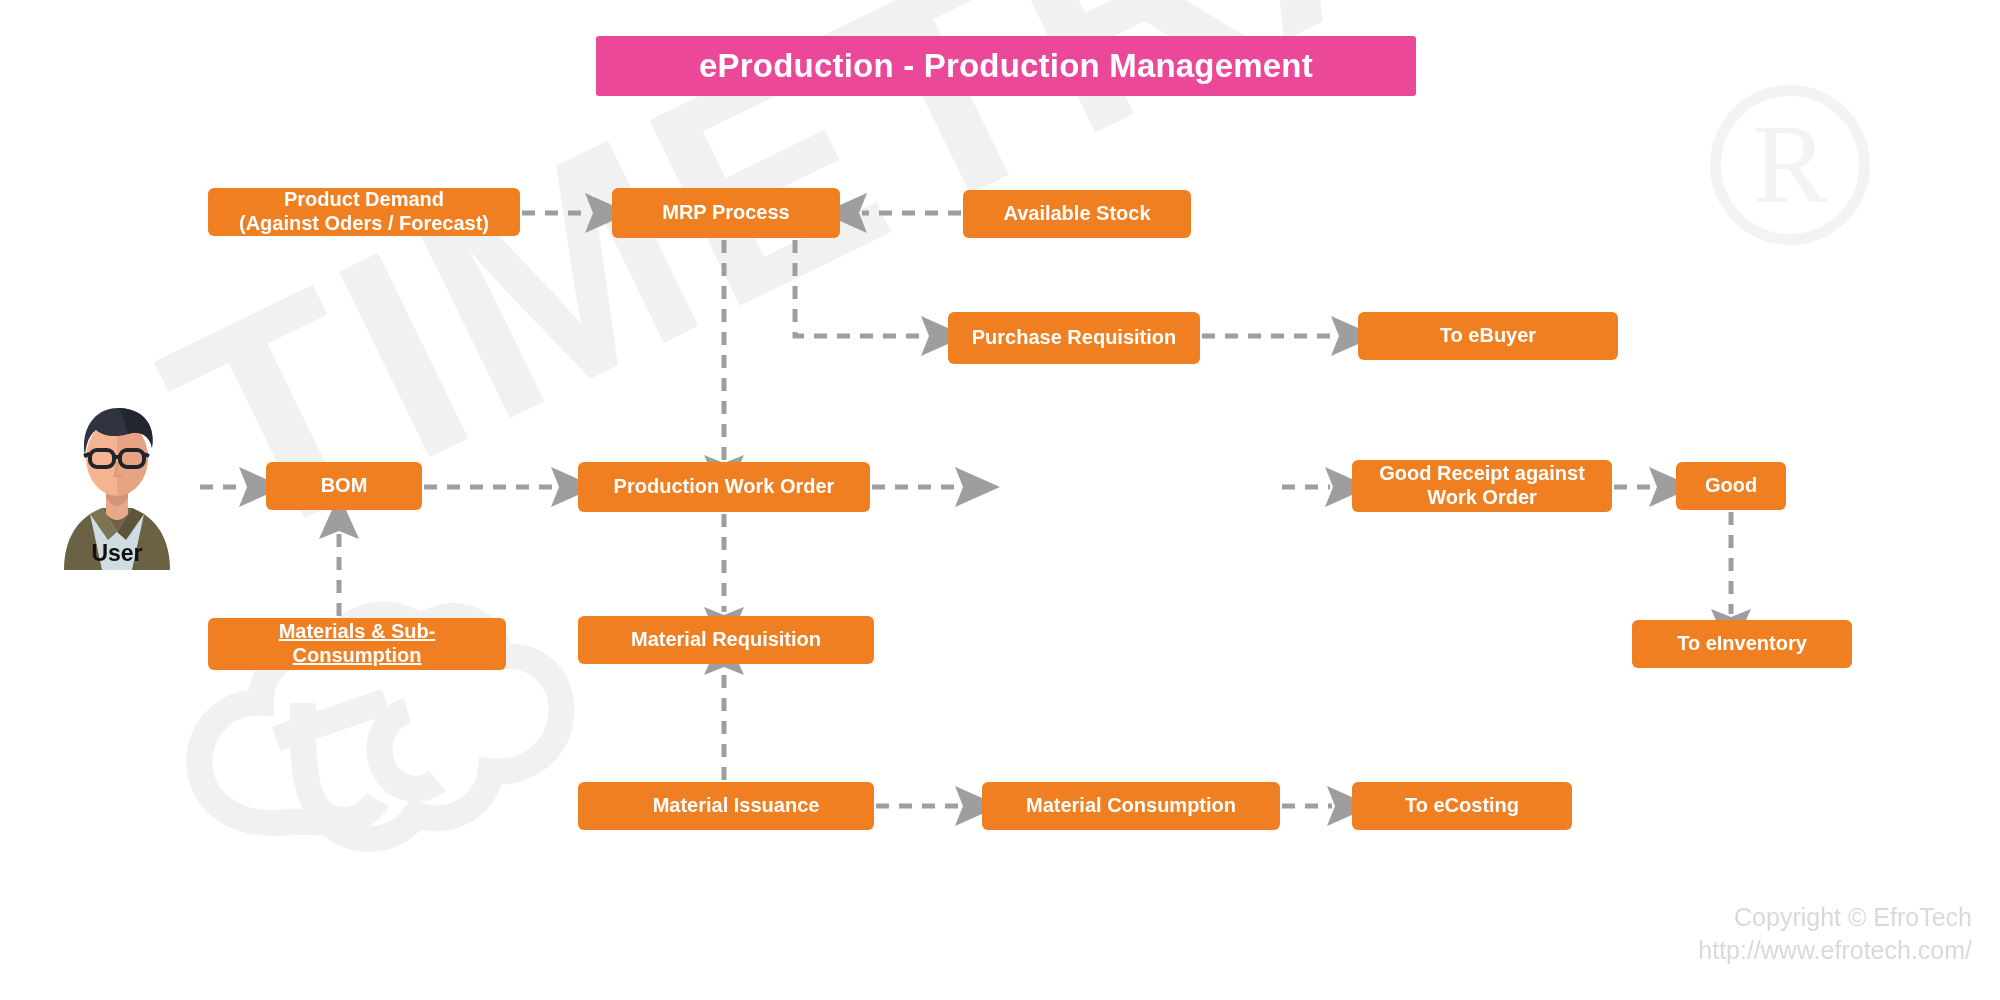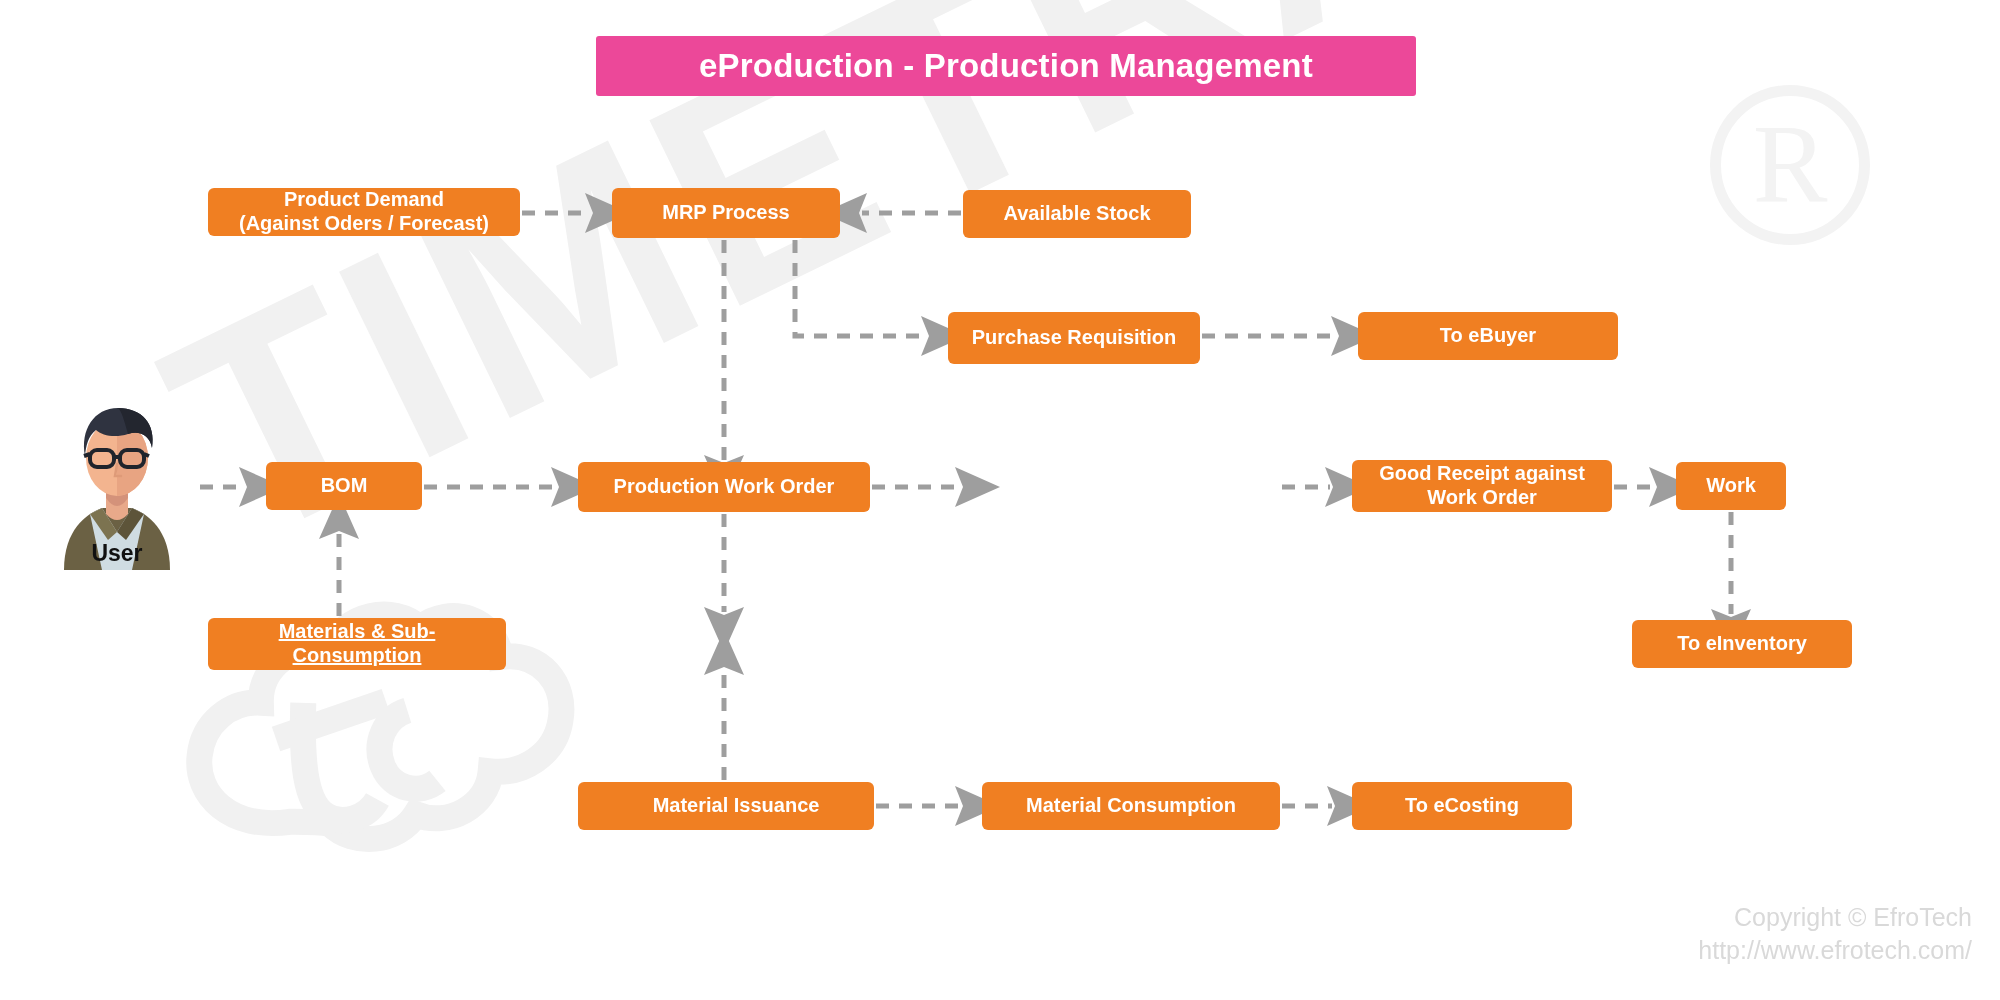--- a/index.html
+++ b/index.html
@@ -196,28 +196,29 @@
 
   <div class="node" style="left:578px;top:462px;width:292px;height:50px;">Production Work Order</div>
 
 
   <div class="node" style="left:1352px;top:460px;width:260px;height:52px;">
     <span>
       <span>Good Receipt against</span><br><span>Work Order</span>
     </span>
   </div>
 
-  <div class="node" style="left:1676px;top:462px;width:110px;height:48px;">Work</div>
+  <div class="node" style="left:1676px;top:462px;width:110px;height:48px;">Good</div>
 
   <div class="node" style="left:208px;top:618px;width:298px;height:52px;text-decoration:underline;">
     <span>
       <span>Materials &amp; Sub-</span><br><span>Consumption</span>
     </span>
   </div>
 
+  <div class="node" style="left:578px;top:616px;width:296px;height:48px;">Material Requisition</div>
 
   <div class="node" style="left:1632px;top:620px;width:220px;height:48px;">To eInventory</div>
 
   <div class="node" style="left:578px;top:782px;width:296px;height:48px;padding-left:28px;">Material Issuance</div>
 
   <div class="node" style="left:982px;top:782px;width:298px;height:48px;">Material Consumption</div>
 
   <div class="node" style="left:1352px;top:782px;width:220px;height:48px;">To eCosting</div>
 
   <div id="footer">

